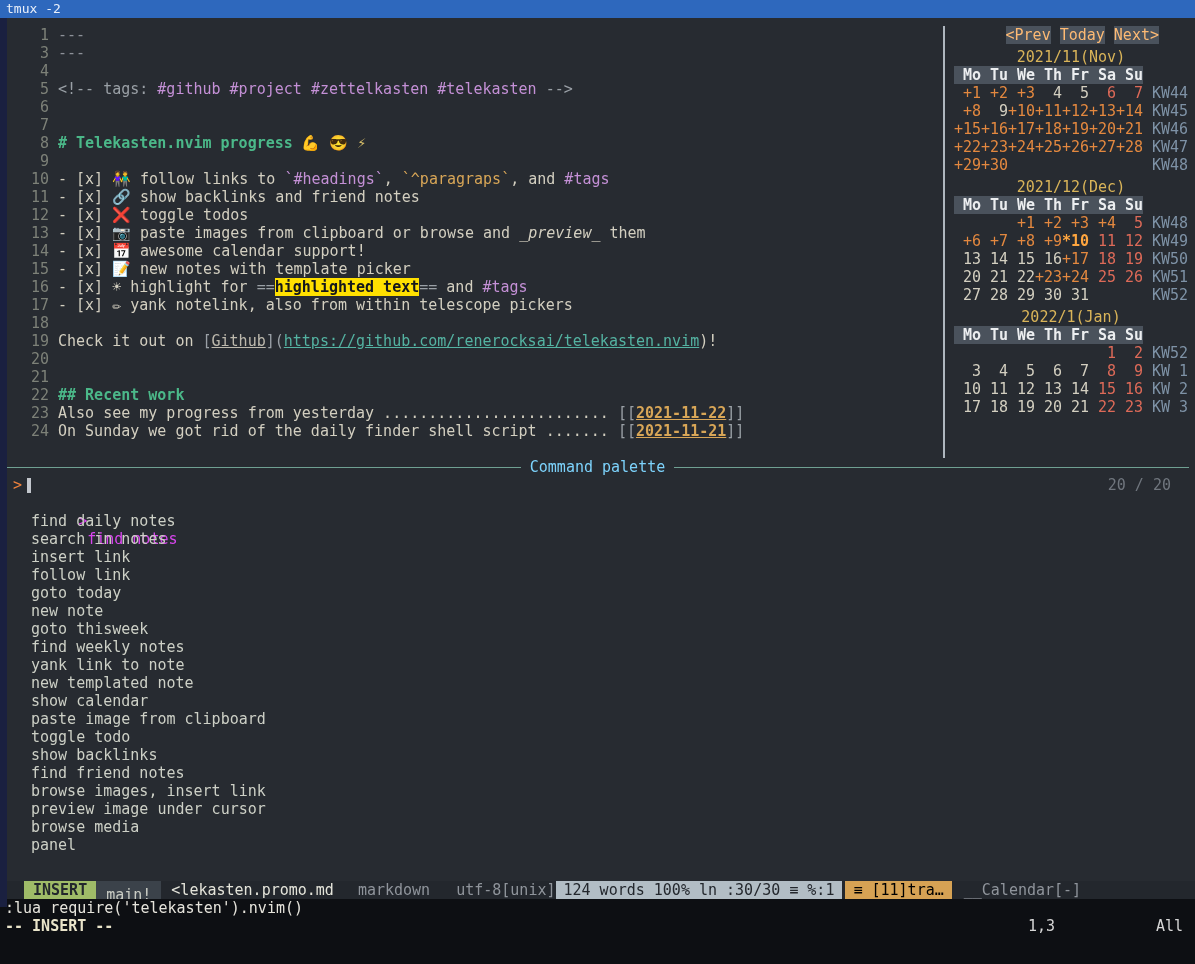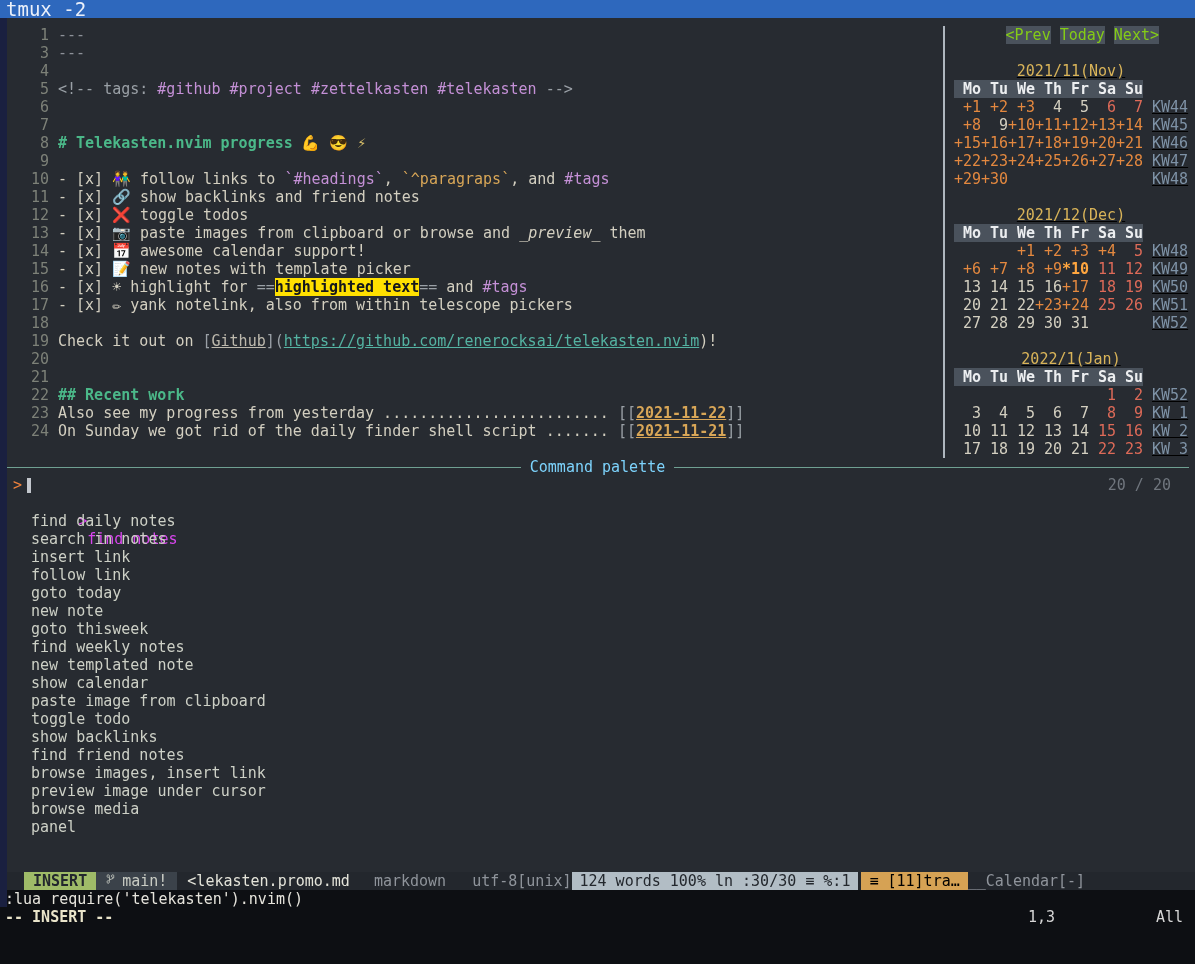--- a/index.html
+++ b/index.html
@@ -1,21 +1,21 @@
 <!DOCTYPE html>
 <html><head>
 <meta charset="utf-8">
 <style>
   * { margin:0; padding:0; box-sizing:border-box; }
   html,body { width:1195px; height:964px; overflow:hidden; background:#0d0f13; }
   body { font-family:"DejaVu Sans Mono", monospace; font-size:15px; line-height:18px; }
 
   .screen { width:1195px; height:964px; display:flex; flex-direction:column; }
 
-  .tmux-bar { height:18px; background:#2e68bd; color:#eaf0fa; font-size:19px; line-height:18px; padding-left:6px; flex:0 0 18px; }
+  .tmux-bar { height:18px; background:#2e68bd; color:#eaf0fa; font-size:13px; line-height:18px; padding-left:6px; flex:0 0 18px; }
 
   .term { flex:1; position:relative; background:#272b31; display:flex; flex-direction:column; overflow:hidden; }
   .left-strip { position:absolute; left:0; top:0; width:7px; height:889px; background:#1a2040; z-index:5; }
 
   .top-area { height:440px; flex:0 0 440px; display:flex; padding-top:8px; }
   .editor { flex:1; padding-left:13px; overflow:hidden; color:#d3cfc0; }
   .ed-line { height:18px; white-space:pre; }
   .ln { display:inline-block; width:36px; text-align:right; color:#7d8178; margin-right:9px; }
 
   
@@ -32,22 +32,22 @@
   .em { font-style:italic; color:#d3cfc0; }
   .linktext { color:#bdb9ad; text-decoration:underline; }
   .url { color:#54b3a2; text-decoration:underline; }
   .wikilink { color:#d8a657; font-weight:bold; text-decoration:underline; }
 
   .vsep { width:2px; background:#aeb6be; }
 
   .calendar { width:250px; flex:0 0 250px; padding-left:9px; }
   .cal-row { height:18px; white-space:pre; }
   .cal-nav { display:flex; justify-content:flex-end; padding-right:36px; gap:9px; }
-  .cal-btn { background:#4a525c; color:#84cc16; }
-  .cal-month { margin-top:18px; width:234px;text-decoration:underline; }
+  .cal-btn { background:#4a525c; color:#fdba74; }
+  .cal-month { margin-top:4px; width:234px; }
   .cal-title { text-align:center; color:#d9b459; height:18px; white-space:pre; }
   .cal-dayhdr { background:#4a525c; color:#eceef0; font-weight:bold; display:inline-block; }
   .cal-cell { display:inline-block; width:27px; text-align:right; white-space:pre; }
   .c-note { color:#e3883f; }
   .c-plain { color:#d3cfc0; }
   .c-wkend { color:#dd6a58; }
   .c-today { color:#ffa63f; font-weight:bold; }
   .c-kw { color:#7e92a6; margin-left:9px; }
 
   .palette-border { height:18px; flex:0 0 18px; display:flex; align-items:center; color:#7dd3fc; padding:0 6px; }
@@ -60,27 +60,27 @@
   .count { margin-left:auto; margin-right:24px; color:#70767e; }
 
   .pal-selected { height:18px; flex:0 0 18px; padding-left:24px; color:#d946ef; white-space:pre; }
   .sel-label { margin-left:9px; }
   .pal-item { height:18px; padding-left:31px; color:#cdd0c6; white-space:pre; }
 
   .filler { flex:1; }
 
   .statusline { height:18px; flex:0 0 18px; background:#23272d; display:flex; align-items:stretch; line-height:18px; padding-left:24px; white-space:pre; }
   .sl-mode { background:#9fbb68; color:#23272d; font-weight:bold; padding:0 9px; }
-  .sl-branch { background:#3b424a; color:#c9ccc4; padding:0 10px; display:flex; align-items:flex-start; gap:5px; }
+  .sl-branch { background:#3b424a; color:#c9ccc4; padding:0 10px; display:flex; align-items:center; gap:5px;flex-direction:column; }
   .sl-file { margin-left:10px; color:#e4e4da; }
   .sl-ft { margin-left:24px; color:#8f949b; }
   .sl-enc { margin-left:26px; color:#8f949b; }
   .sl-stats { margin-left:auto; background:#b2bdc5; color:#23272d; padding:0 8px; }
   .sl-tabs { margin-left:3px; background:#d6a254; color:#000000; padding:0 8px; }
-  .sl-cal { margin-right:132px; color:#8f949b; }
+  .sl-cal { margin-left:12px; margin-right:132px; color:#8f949b; }
 
   .cmdline { height:18px; flex:0 0 18px; background:#0d0f13; color:#e6e4dc; padding-left:5px; white-space:pre; }
   .modeline { flex:1 0 21px; background:#0d0f13; position:relative; color:#d6d6d6; }
   .ml-mode { position:absolute; left:5px; font-weight:bold; color:#e9e4ca; }
   .ml-pos { position:absolute; left:1028px; }
   .ml-scroll { position:absolute; left:1156px; }
 </style>
 </head>
 <body>
 
@@ -175,20 +175,21 @@
 
     <div id="palette-items">
         <div class="pal-item">find daily notes</div>
         <div class="pal-item">search in notes</div>
         <div class="pal-item">insert link</div>
         <div class="pal-item">follow link</div>
         <div class="pal-item">goto today</div>
         <div class="pal-item">new note</div>
         <div class="pal-item">goto thisweek</div>
         <div class="pal-item">find weekly notes</div>
+        <div class="pal-item">yank link to note</div>
         <div class="pal-item">new templated note</div>
         <div class="pal-item">show calendar</div>
         <div class="pal-item">paste image from clipboard</div>
         <div class="pal-item">toggle todo</div>
         <div class="pal-item">show backlinks</div>
         <div class="pal-item">find friend notes</div>
         <div class="pal-item">browse images, insert link</div>
         <div class="pal-item">preview image under cursor</div>
         <div class="pal-item">browse media</div>
         <div class="pal-item">panel</div>

